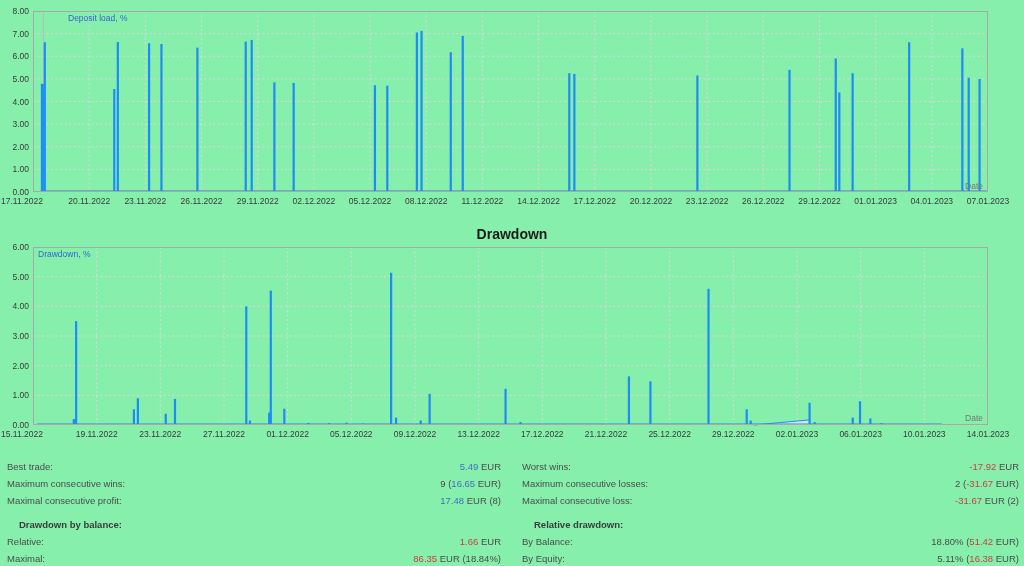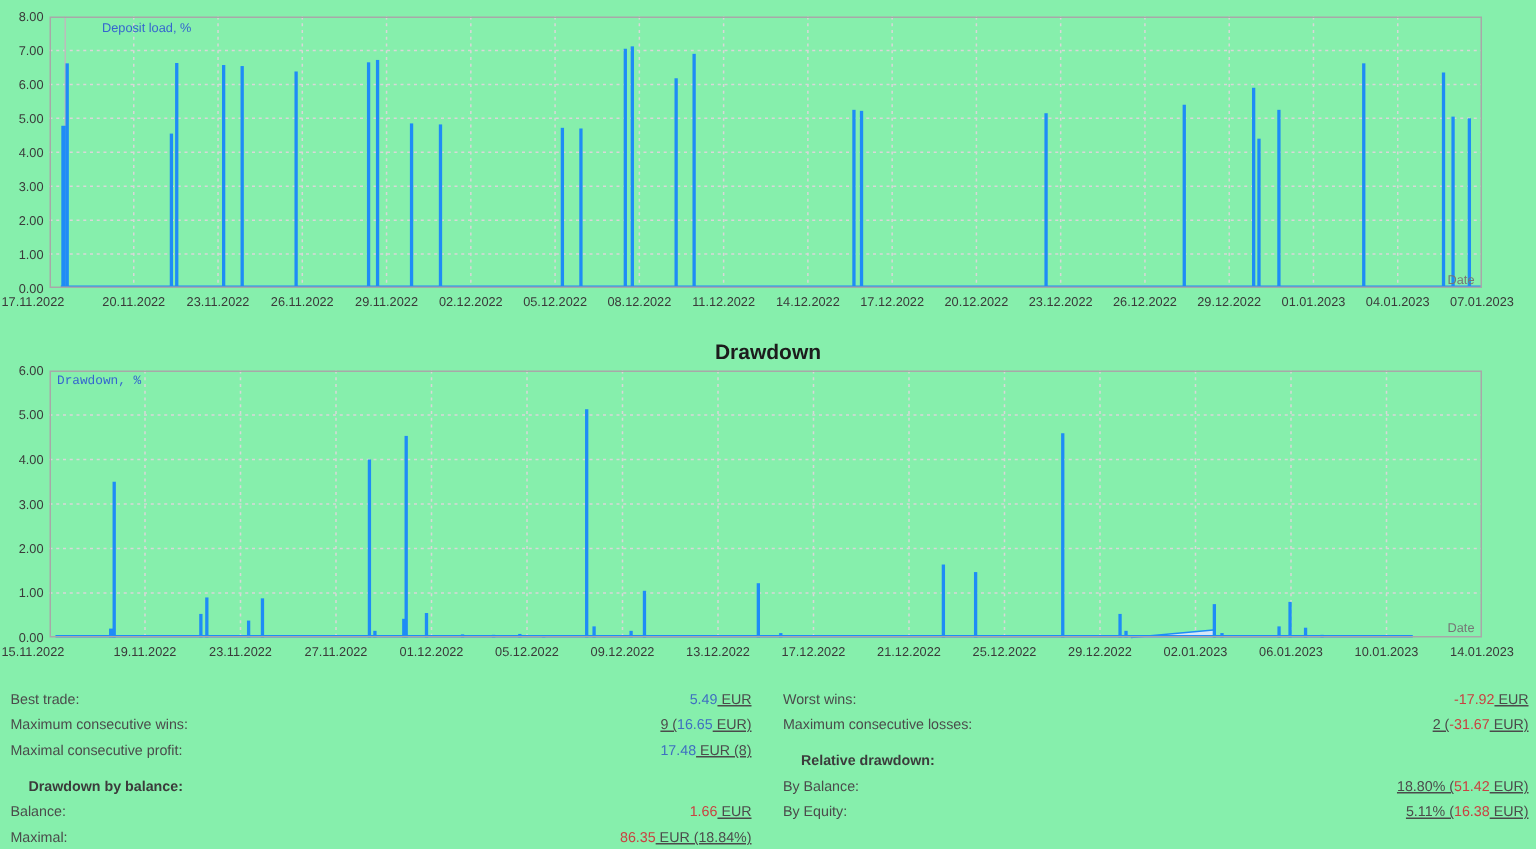--- a/index.html
+++ b/index.html
@@ -3,30 +3,30 @@
 <meta charset="utf-8">
 <style>
   html,body{margin:0;padding:0;background:#fff;}
   .page{position:relative;width:1024px;height:566px;background:#86efac;overflow:hidden;
         font-family:"Liberation Sans",sans-serif;-webkit-font-smoothing:antialiased;}
   svg{position:absolute;left:0;display:block;}
   #chart1-svg{top:0;}
   #chart2-svg{top:215px;}
   .legend{position:absolute;font-size:8.5px;line-height:9px;color:#3565cf;white-space:nowrap;}
   #legend1{left:38px;top:14px;padding-left:30px;}
-  #legend2{left:38px;top:250px;font-family:Liberation Mono, monospace;}
+  #legend2{left:38px;top:250px;}
   .chart-title{position:absolute;left:0;width:1024px;top:226px;text-align:center;
                font-size:14px;font-weight:bold;color:#1c1c1c;}
   .stats{position:absolute;top:455px;left:0;width:1024px;height:111px;font-size:9.5px;color:#4b4b4b;}
   .stats-col{position:absolute;top:3px;}
   #stats-left{left:7px;width:494px;}
   #stats-right{left:522px;width:497px;}
   .stat-row{height:17px;display:flex;justify-content:space-between;align-items:center;white-space:nowrap;}
   .stat-row.header{margin-top:7px;font-weight:bold;color:#3b3b3b;margin-left:12px;}
-  .v-dark{color:#4b4b4b;text-decoration:underline;}
+  .v-dark{color:#4b4b4b;}
   .v-blue{color:#3f6fc1;}
   .v-red{color:#c94141;}
 </style>
 </head>
 <body>
 
 <div class="page">
 
   <svg id="chart1-svg" width="1024" height="215" viewBox="0 0 1024 215">
       <line x1="33" y1="169.375" x2="988" y2="169.375" stroke="#d8d8d8" stroke-width="1" stroke-dasharray="2 2.5"></line>
@@ -212,37 +212,41 @@
           <span><span class="v-dark">9 (</span><span class="v-blue">16.65</span><span class="v-dark"> EUR)</span></span>
         </div>
         <div class="stat-row">
           <span>Maximal consecutive profit:</span>
           <span><span class="v-blue">17.48</span><span class="v-dark"> EUR (8)</span></span>
         </div>
         <div class="stat-row header">
           <span>Drawdown by balance:</span>
         </div>
         <div class="stat-row">
-          <span>Balance:</span>
+          <span>Relative:</span>
           <span><span class="v-red">1.66</span><span class="v-dark"> EUR</span></span>
         </div>
         <div class="stat-row">
           <span>Maximal:</span>
           <span><span class="v-red">86.35</span><span class="v-dark"> EUR (18.84%)</span></span>
         </div>
       </div>
     <div id="stats-right" class="stats-col">
         <div class="stat-row">
           <span>Worst wins:</span>
           <span><span class="v-red">-17.92</span><span class="v-dark"> EUR</span></span>
         </div>
         <div class="stat-row">
           <span>Maximum consecutive losses:</span>
           <span><span class="v-dark">2 (</span><span class="v-red">-31.67</span><span class="v-dark"> EUR)</span></span>
         </div>
+        <div class="stat-row">
+          <span>Maximal consecutive loss:</span>
+          <span><span class="v-red">-31.67</span><span class="v-dark"> EUR (2)</span></span>
+        </div>
         <div class="stat-row header">
           <span>Relative drawdown:</span>
         </div>
         <div class="stat-row">
           <span>By Balance:</span>
           <span><span class="v-dark">18.80% (</span><span class="v-red">51.42</span><span class="v-dark"> EUR)</span></span>
         </div>
         <div class="stat-row">
           <span>By Equity:</span>
           <span><span class="v-dark">5.11% (</span><span class="v-red">16.38</span><span class="v-dark"> EUR)</span></span>

